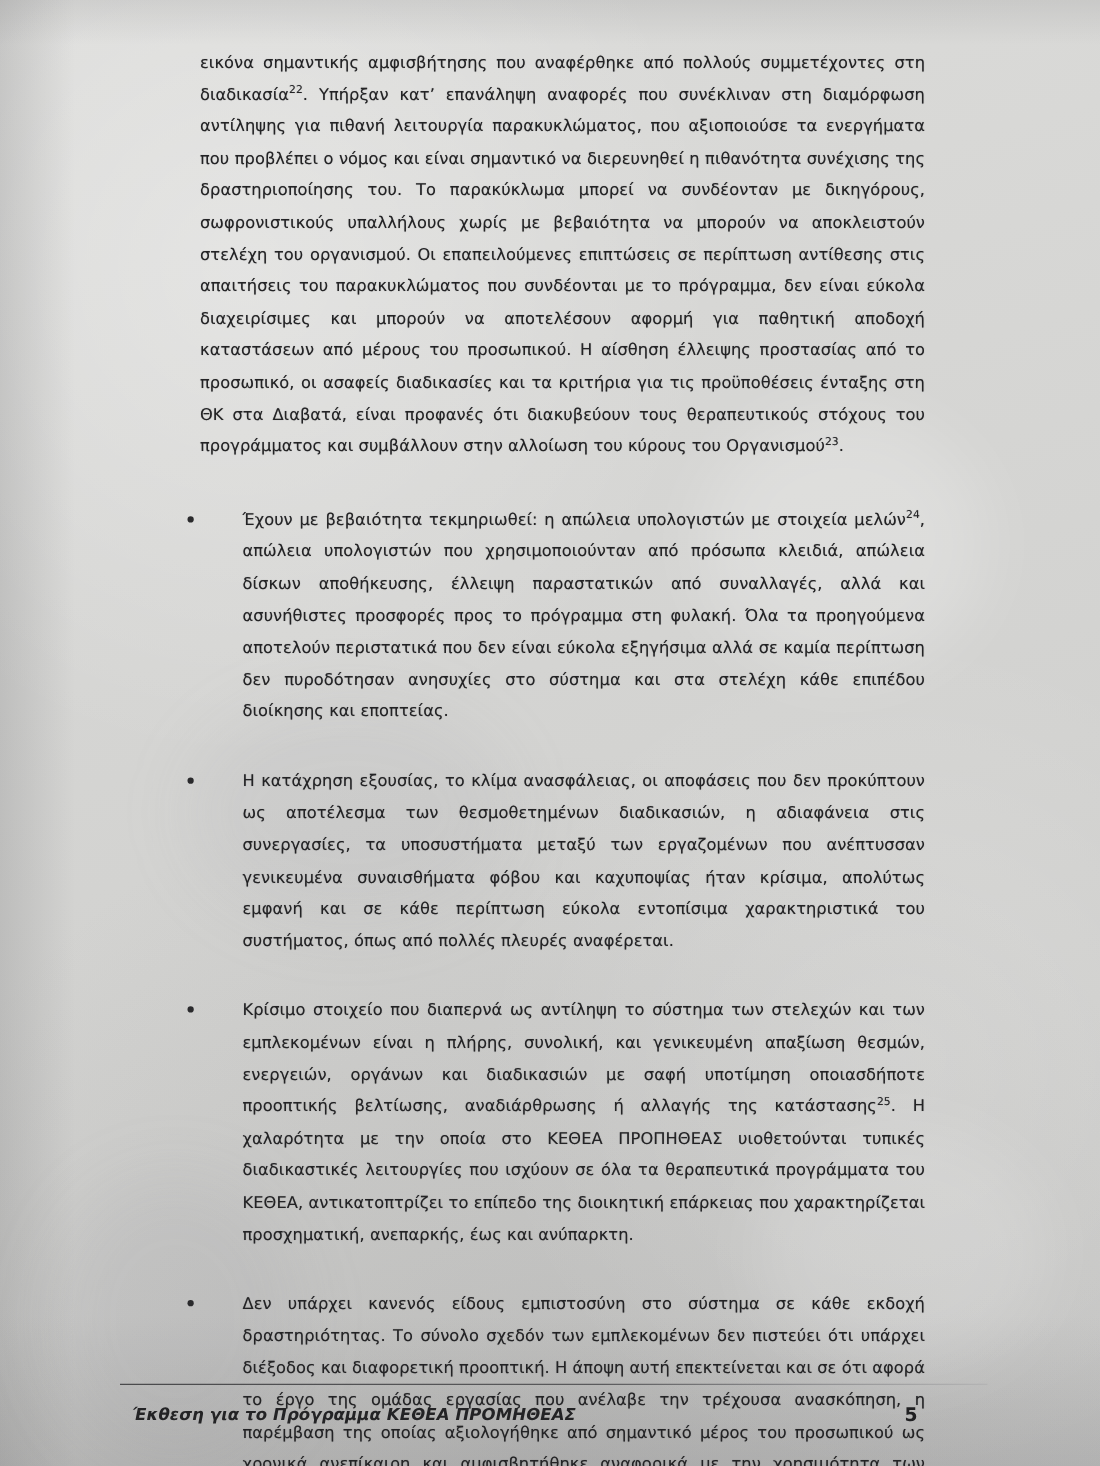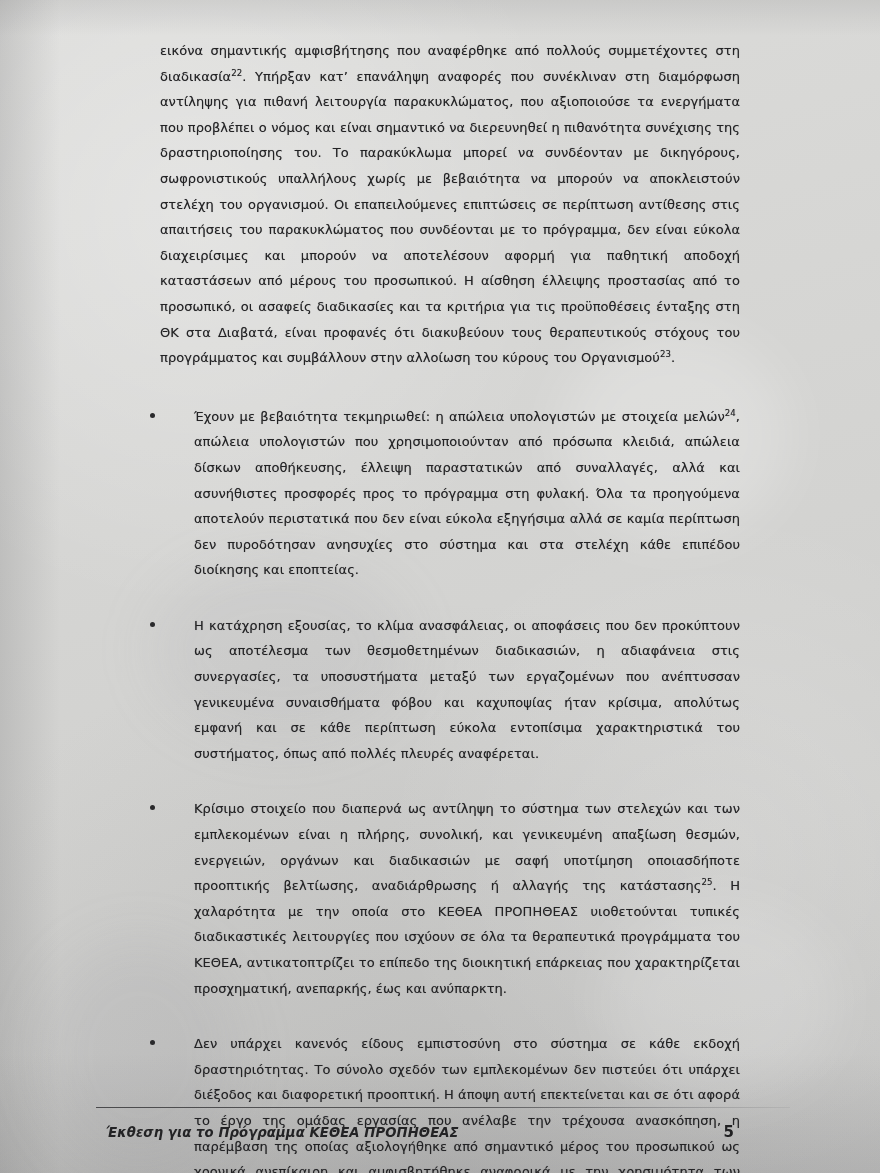--- a/index.html
+++ b/index.html
@@ -172,17 +172,17 @@
       <li class="bullet-item">
         <span class="bullet-marker"></span>
         <span class="bullet-text"><span>Δεν υπάρχει κανενός είδους εμπιστοσύνη στο σύστημα σε κάθε εκδοχή δραστηριότητας. Το σύνολο σχεδόν των εμπλεκομένων δεν πιστεύει ότι υπάρχει διέξοδος και διαφορετική προοπτική. Η άποψη αυτή επεκτείνεται και σε ότι αφορά το έργο της ομάδας εργασίας που ανέλαβε την τρέχουσα ανασκόπηση, η παρέμβαση της οποίας αξιολογήθηκε από σημαντικό μέρος του προσωπικού ως χρονικά ανεπίκαιρη και αμφισβητήθηκε αναφορικά με την χρησιμότητα των αποτελεσμάτων της</span></span>
       </li>
 
     </ul>
   </div>
 
   <div class="footer">
     <div class="footer-rule"></div>
-    <div class="footer-title">Έκθεση για το Πρόγραμμα ΚΕΘΕΑ ΠΡΟΠΗΘΕΑΣ</div>
+    <div class="footer-title">Έκθεση για το Πρόγραμμα ΚΕΘΕΑ ΠΡΟΜΗΘΕΑΣ</div>
     <div class="footer-pageno">5</div>
   </div>
 
 </div>
 
 </body></html>

